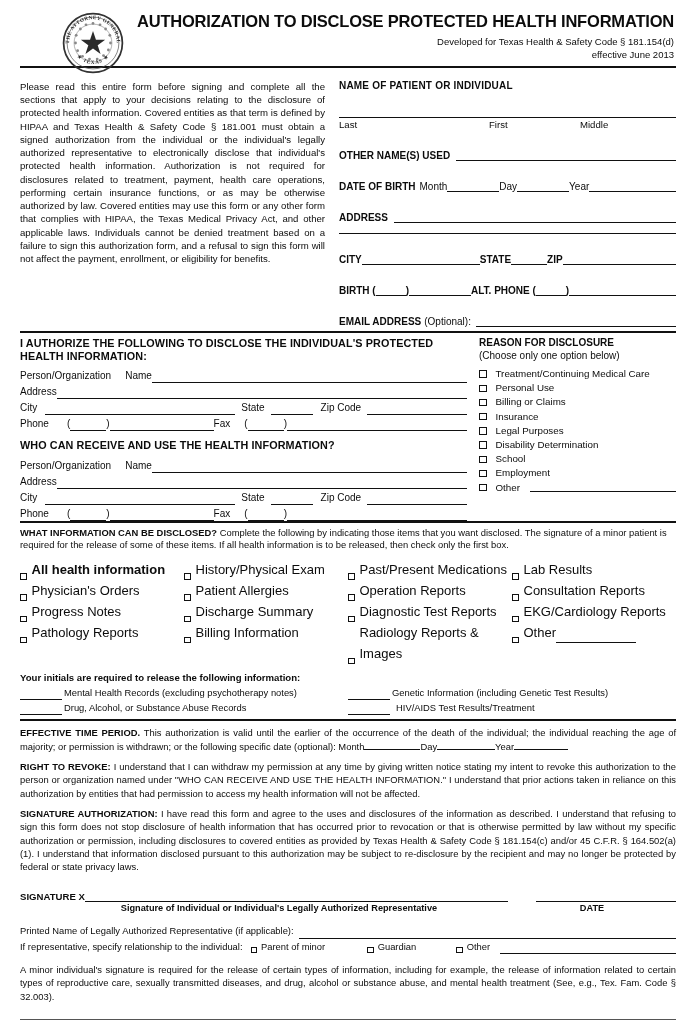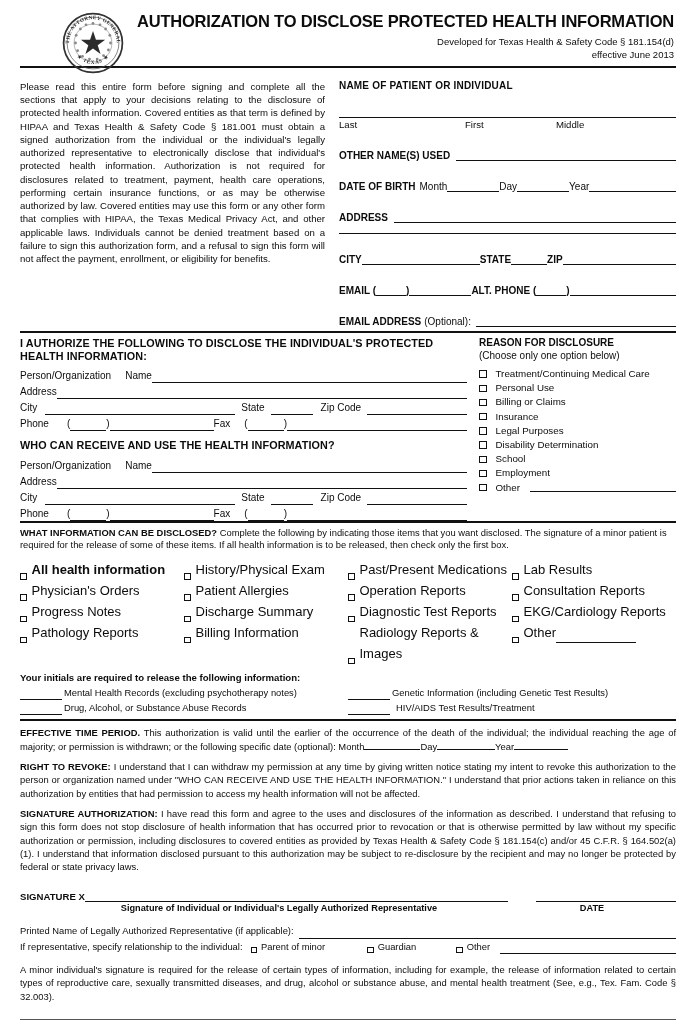--- a/index.html
+++ b/index.html
@@ -36,21 +36,21 @@
   
   .topbox { display: flex; border-bottom: 2.2px solid #111; }
   .col-left {
     width: 315px; padding: 2px 10px 4px 0;
     font-size: 9.6px; line-height: 1.38; text-align: justify;
   }
   .col-right { flex: 1; padding: 2px 0 4px 4px; font-size: 10px; }
   .col-right .hdr { font-weight: bold; font-size: 10px; letter-spacing: .2px; }
   .namerule { border-bottom: 1px solid #111; margin-top: 26px; }
   .nmlabels { display: flex; font-size: 9.6px; margin-top: 1px; }
-  .nmlabels span:nth-child(1) { width: 126px; }
+  .nmlabels span:nth-child(1) { width: 150px; }
   .nmlabels span:nth-child(2) { width: 91px; }
   .rline { display: flex; align-items: flex-end; margin-top: 20px; font-size: 10px; }
   .rline .lbl { font-weight: bold; white-space: nowrap; }
   .rline .lbl-n { white-space: nowrap; }
   .addr2 { border-bottom: 1px solid #111; margin-top: 10px; }
 
   
   .authwrap { display: flex; border-bottom: 2.2px solid #111; padding-top: 4px; }
   .auth-left { width: 455px; padding-right: 8px; }
   .auth-right { flex: 1; padding-left: 4px; font-size: 10px; }
@@ -191,21 +191,21 @@
       <div class="rline">
         <span class="lbl">CITY</span>
         <span class="fl" style="width:118px"></span>
         <span class="lbl">STATE</span>
         <span class="fl" style="width:36px"></span>
         <span class="lbl">ZIP</span>
         <span class="fill"></span>
       </div>
 
       <div class="rline">
-        <span class="lbl">EMAIL (</span>
+        <span class="lbl">BIRTH (</span>
         <span class="fl" style="width:30px"></span>
         <span class="lbl">)</span>
         <span class="fl" style="width:62px"></span>
         <span class="lbl">ALT. PHONE (</span>
         <span class="fl" style="width:30px"></span>
         <span class="lbl">)</span>
         <span class="fill"></span>
       </div>
 
       <div class="rline">

